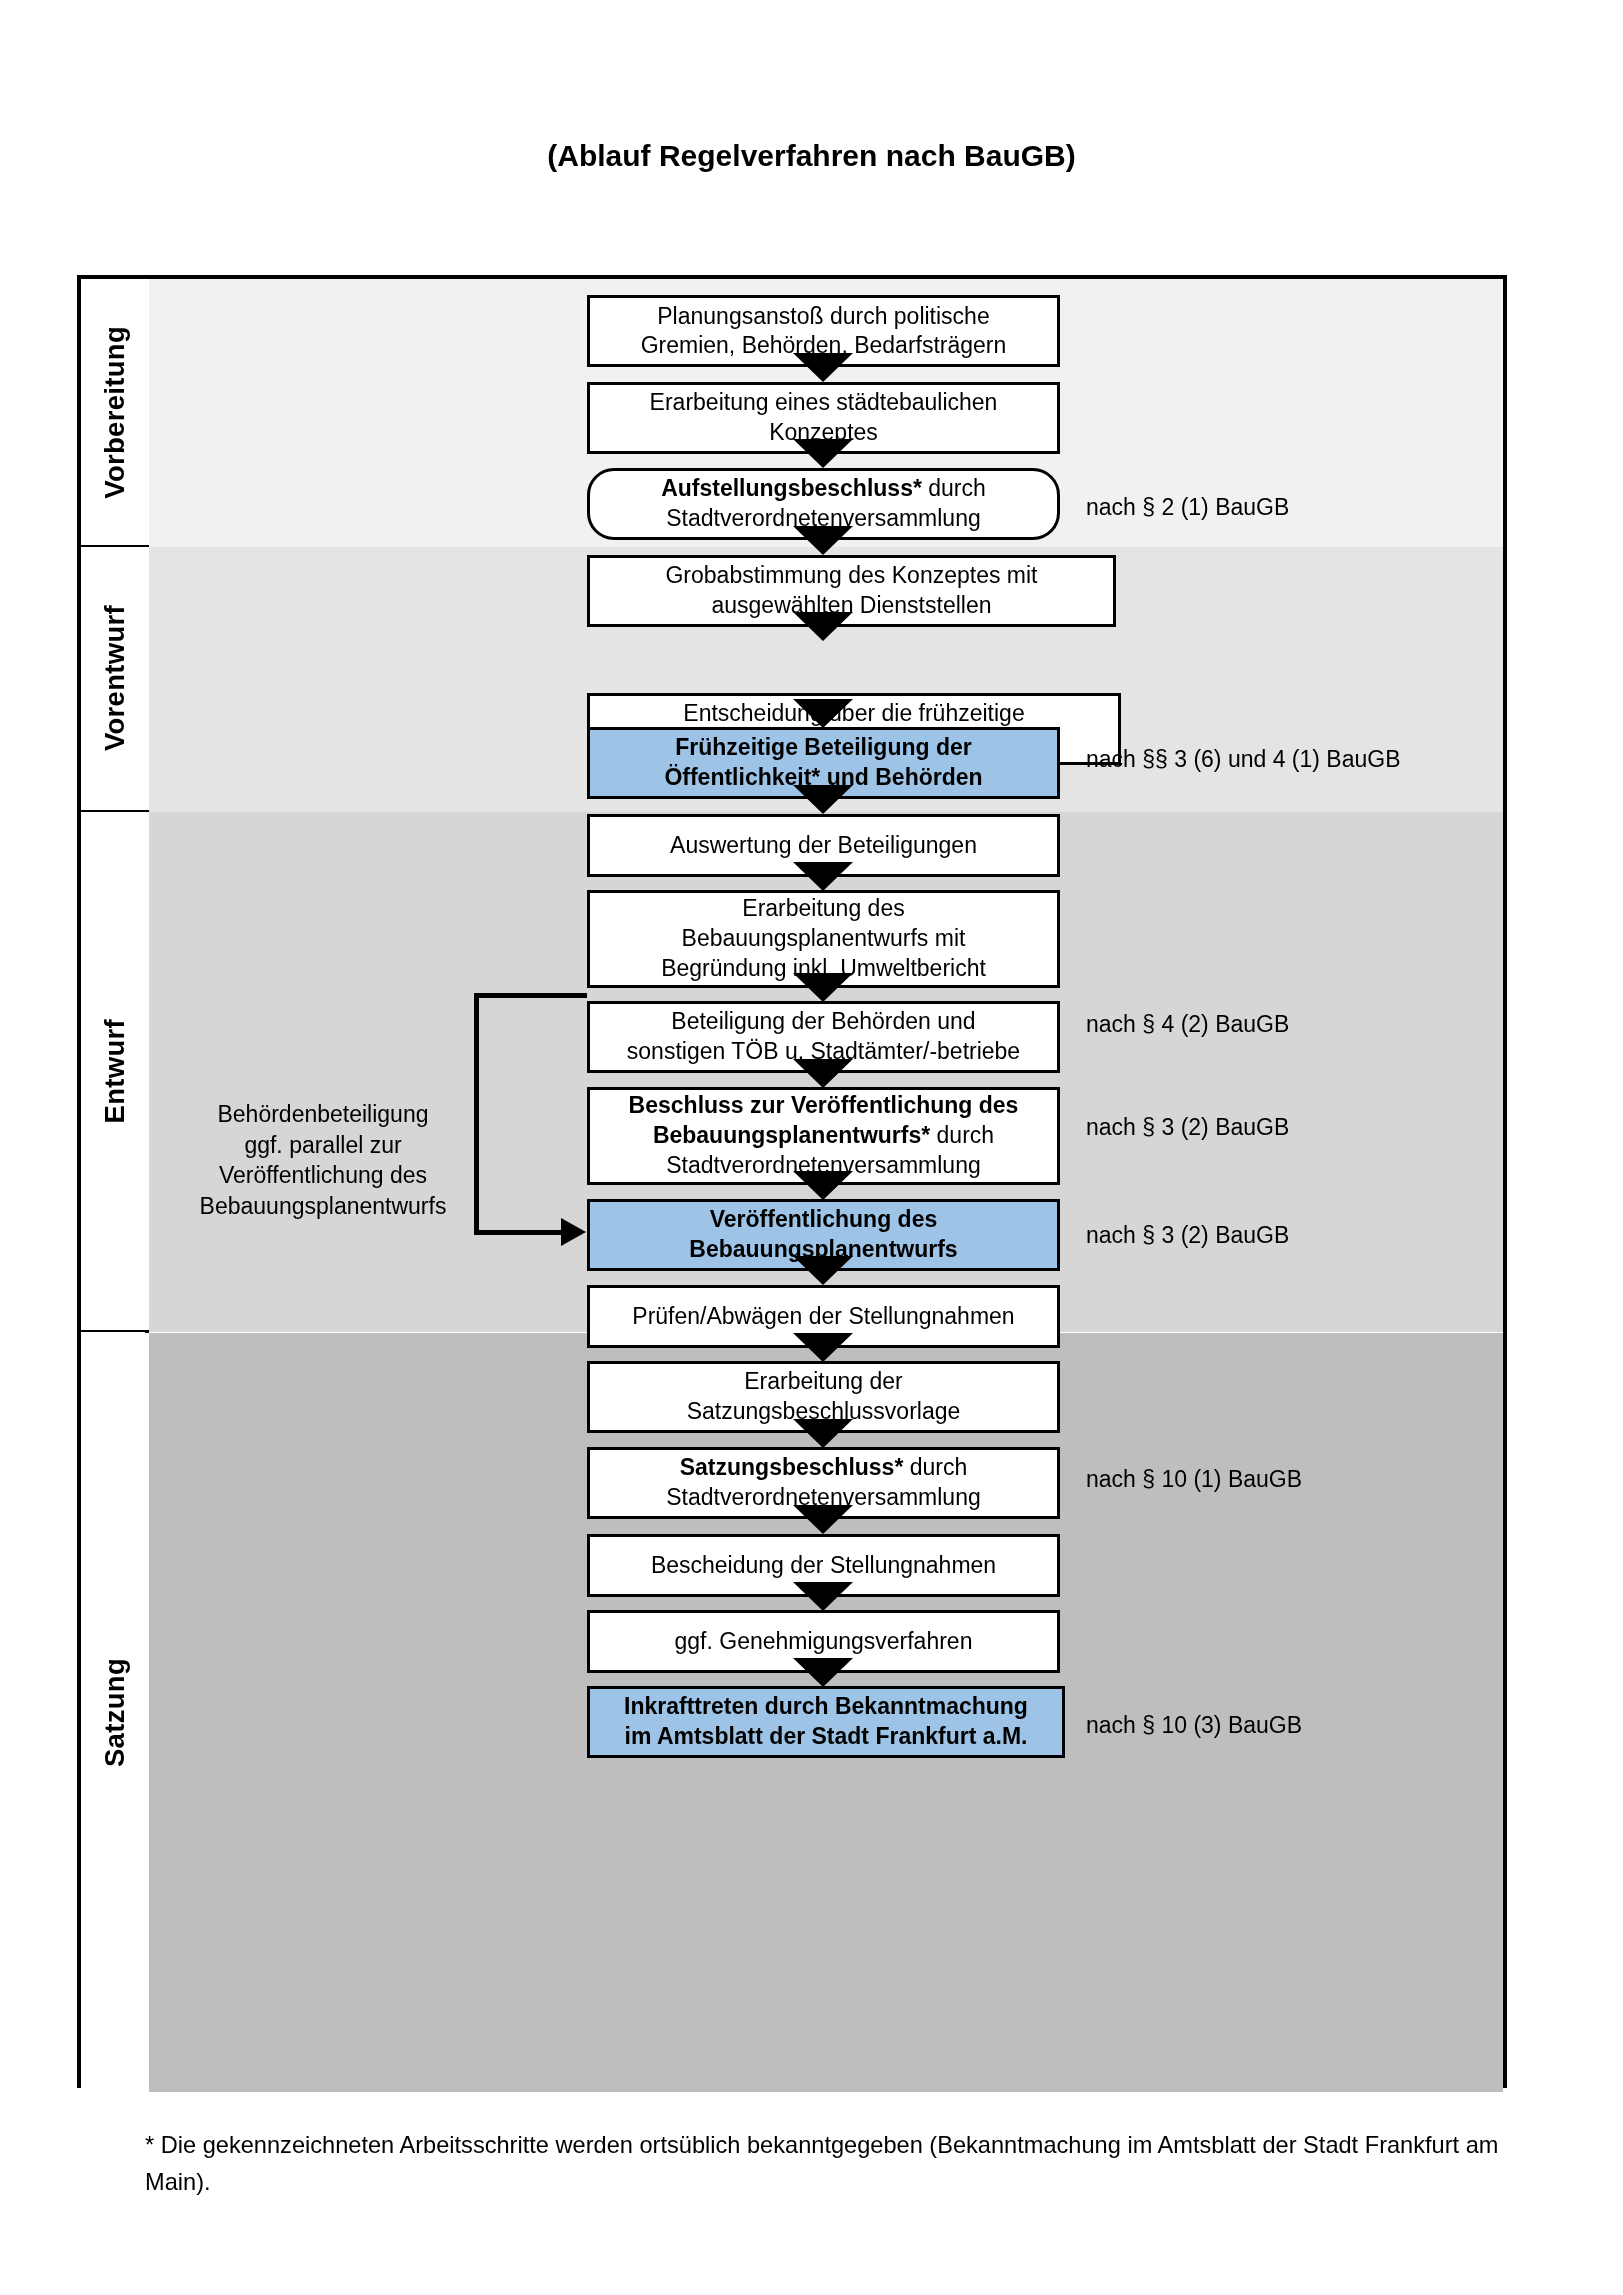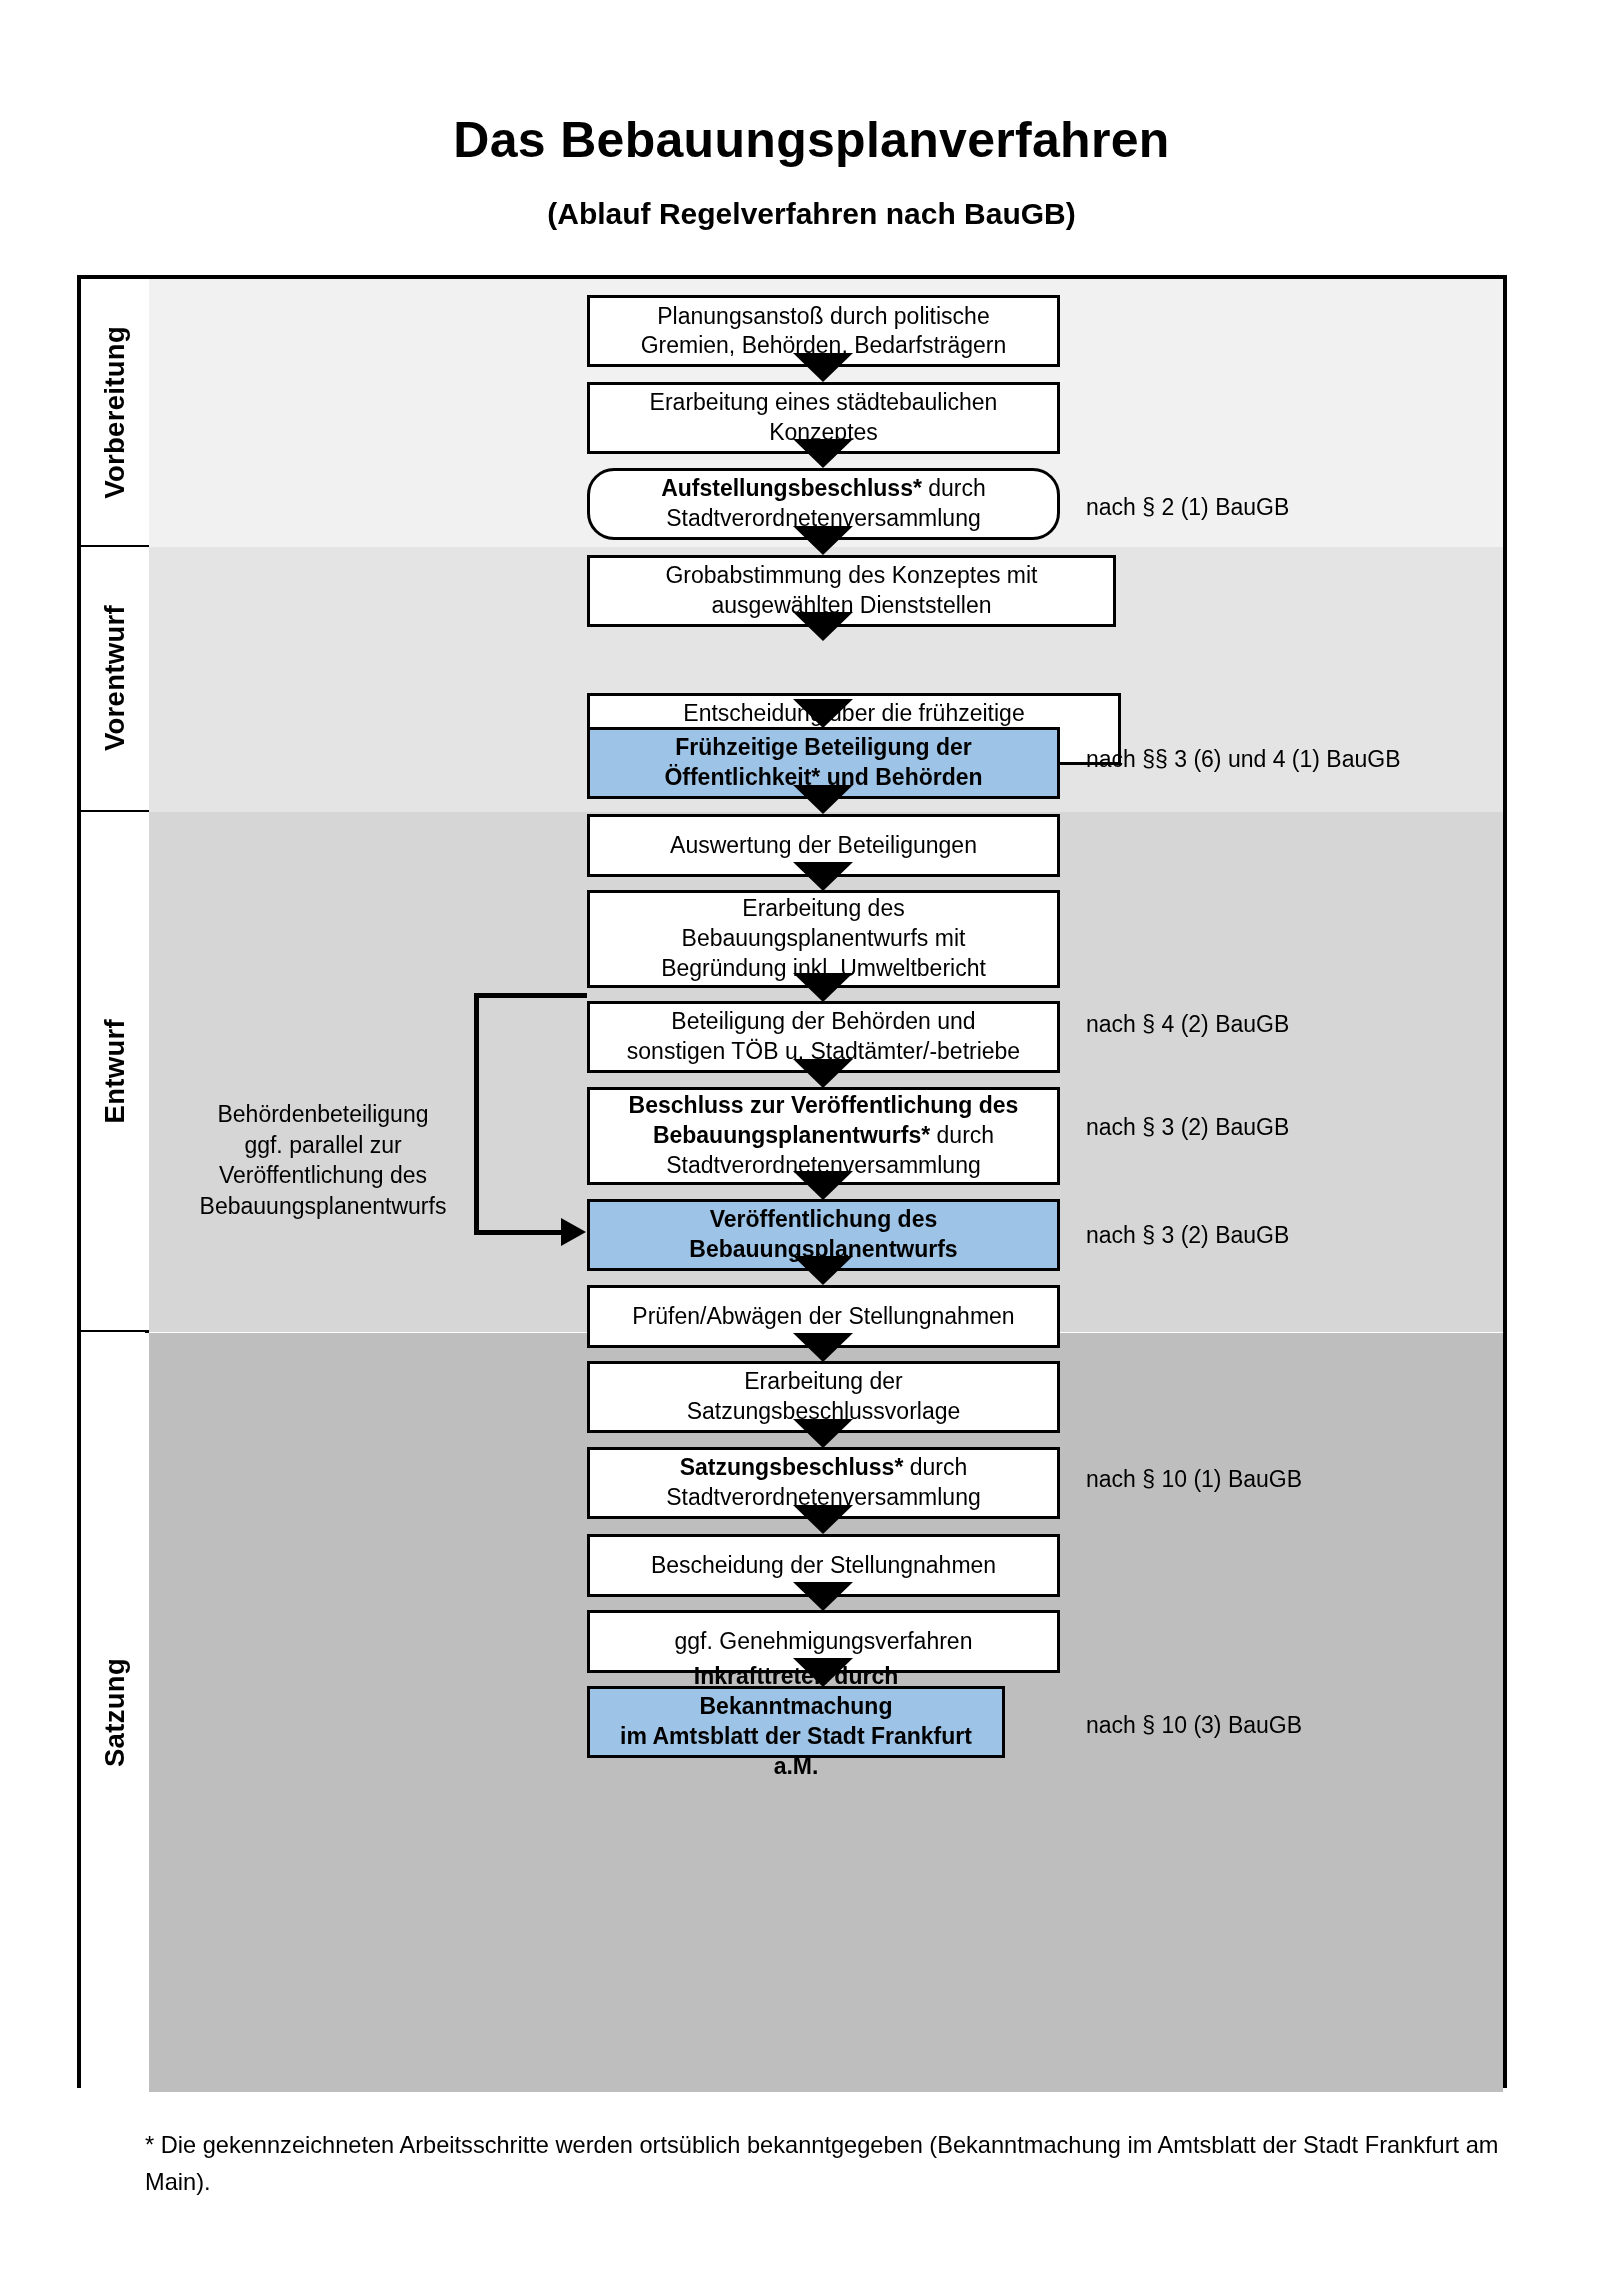--- a/index.html
+++ b/index.html
@@ -104,21 +104,20 @@
   
   #footnote{
     position:absolute;left:145px;top:2127px;width:1368px;
     font-size:23.6px;line-height:1.55;
   }
 </style>
 </head>
 <body>
 
 <div id="title-block">
-  <div id="main-title">Das Bebauungsplanverfahren</div>
   <div id="sub-title">(Ablauf Regelverfahren nach BauGB)</div>
 </div>
 
 <div id="chart-frame">
   <div id="bands">
       <div class="band" style="top: 0px; height: 268px; background: rgb(241, 241, 241);"></div>
       <div class="band" style="top: 268px; height: 265px; background: rgb(228, 228, 228);"></div>
       <div class="band" style="top: 533px; height: 520px; background: rgb(214, 214, 214);"></div>
       <div class="band" style="top: 1054px; height: 759px; background: rgb(190, 190, 190);"></div>
     </div>
@@ -251,21 +250,21 @@
         <div><span>Bescheidung der Stellungnahmen</span></div>
       </div>
     </div>
     <div class="arrow-down" style="left: 712px; top: 1303px;"></div>
     <div class="node" style="left: 506px; top: 1331px; width: 473px; height: 63px;">
       <div>
         <div><span>ggf. Genehmigungsverfahren</span></div>
       </div>
     </div>
     <div class="arrow-down" style="left: 712px; top: 1379px;"></div>
-    <div class="node blue" style="left: 506px; top: 1407px; width: 418px; height: 72px;">
+    <div class="node blue" style="left: 506px; top: 1407px; width: 478px; height: 72px;">
       <div>
         <div><span class="b">Inkrafttreten</span><span> durch Bekanntmachung</span></div>
         <div><span>im Amtsblatt der Stadt Frankfurt a.M.</span></div>
       </div>
     </div>
     <div class="law-note" style="left: 1005px; top: 215px; text-align: center;">nach § 2 (1) BauGB</div>
     <div class="law-note" style="left: 1005px; top: 467px;">nach §§ 3 (6) und 4 (1) BauGB</div>
     <div class="law-note" style="left: 1005px; top: 732px;">nach § 4 (2) BauGB</div>
     <div class="law-note" style="left: 1005px; top: 835px;">nach § 3 (2) BauGB</div>
     <div class="law-note" style="left: 1005px; top: 943px;">nach § 3 (2) BauGB</div>

